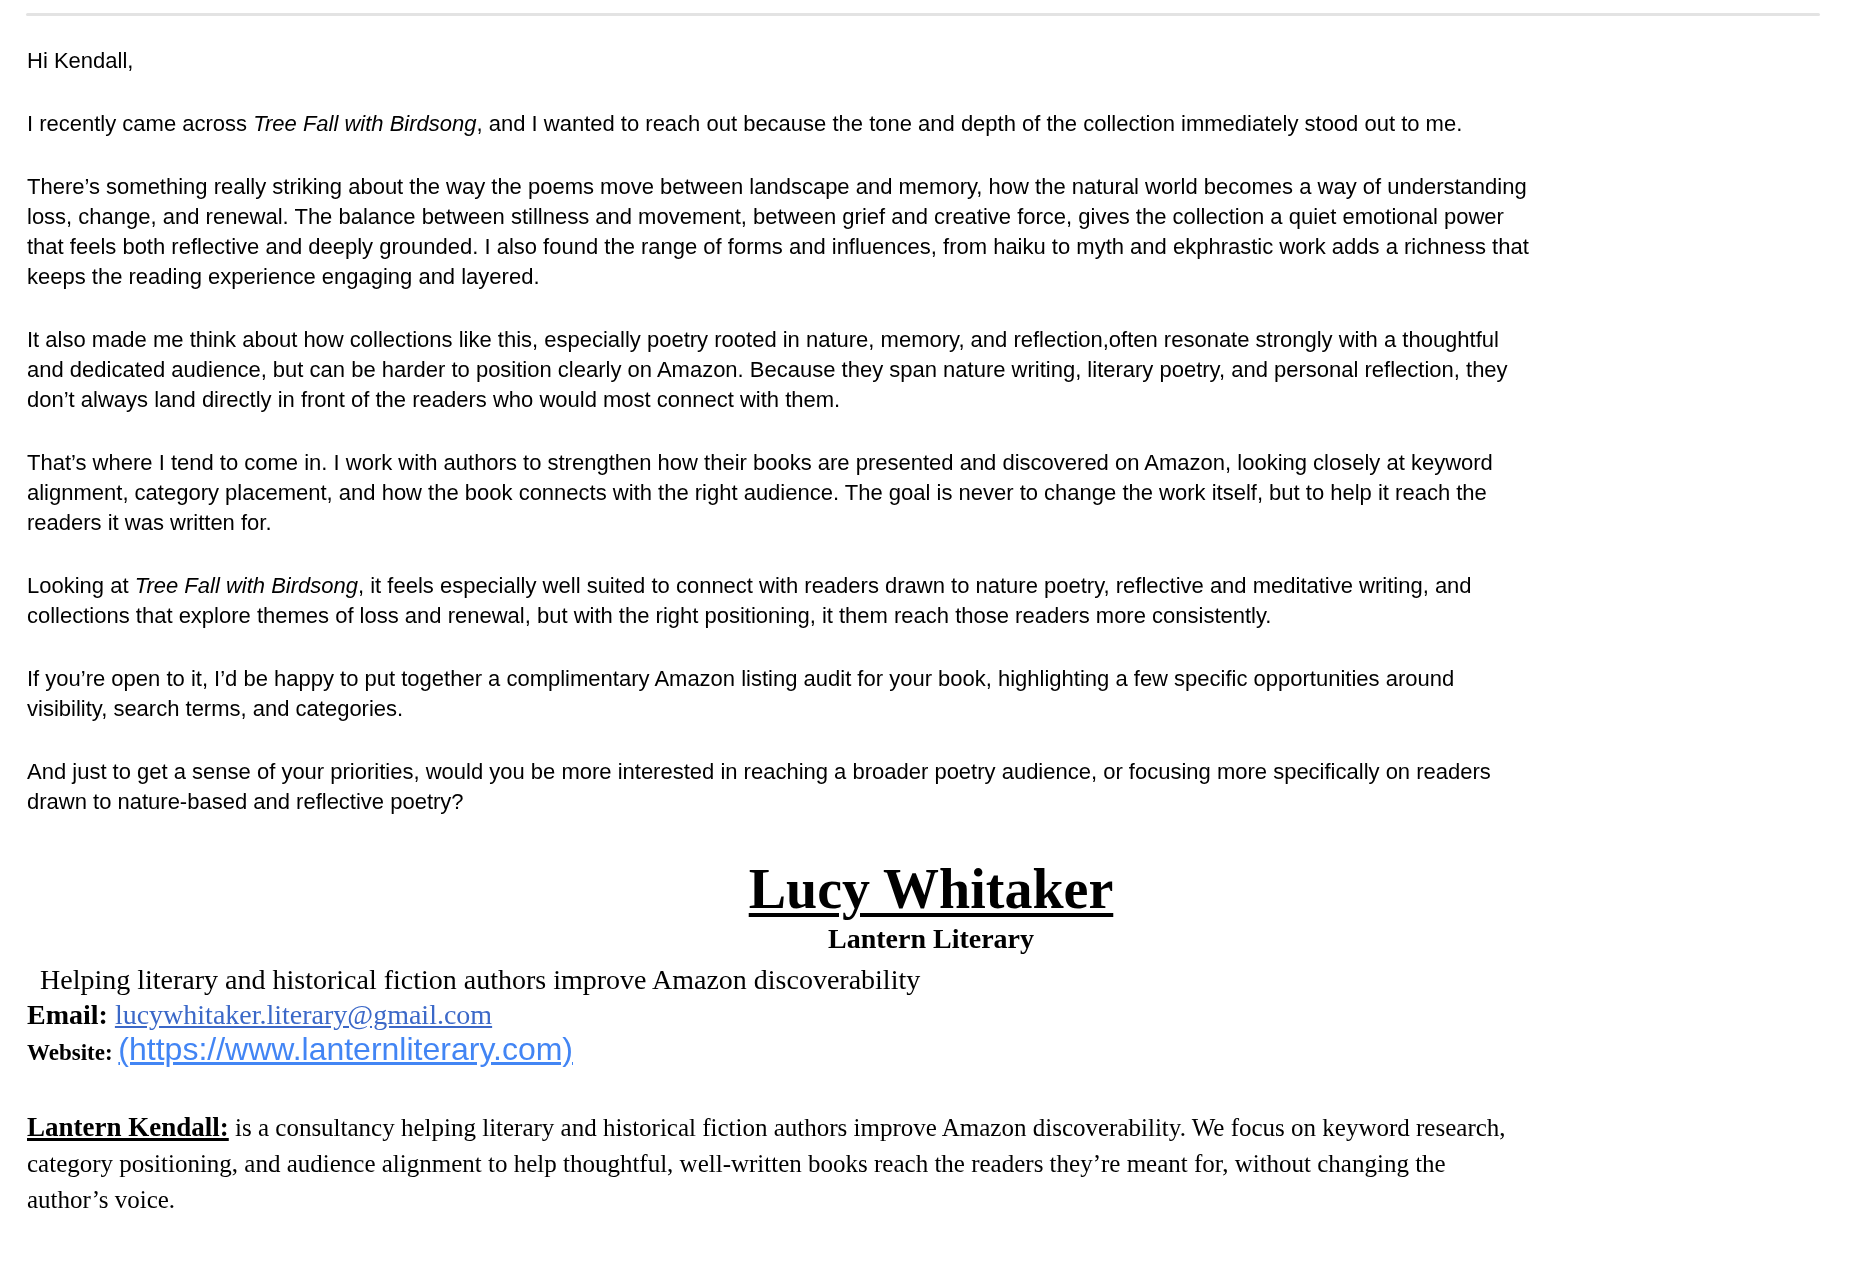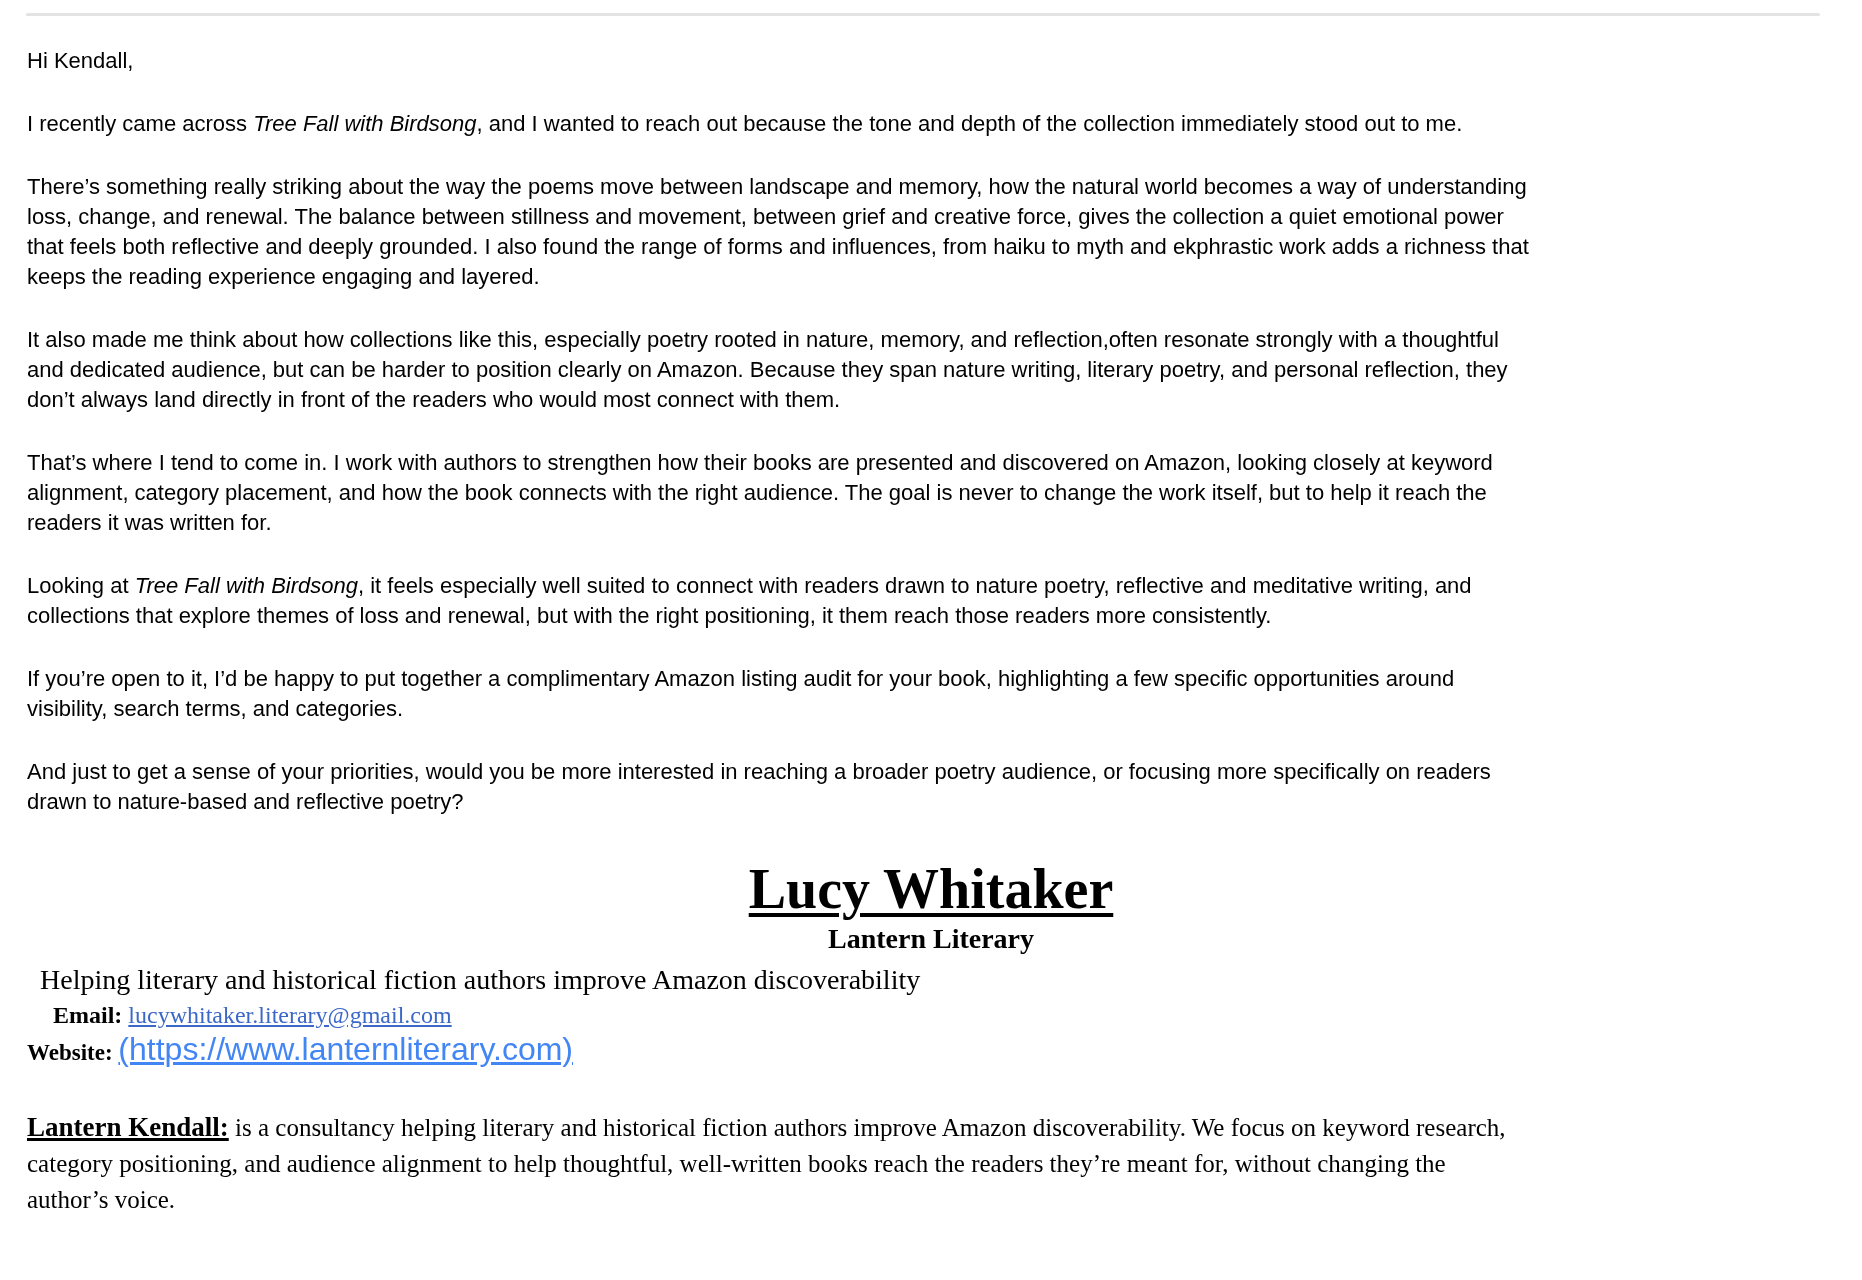--- a/index.html
+++ b/index.html
@@ -50,21 +50,21 @@
   .sig-left {
     margin-left: 27px;
     font-family: "Liberation Serif", serif;
   }
   .sig-tagline {
     margin-top: 4px;
     padding-left: 13px;
     font-size: 28px;
     line-height: 34px;
   }
-  .sig-line-email { font-size: 24px; line-height: 36px; margin-left: 26px; }
+  .sig-line-email { font-size: 28px; line-height: 36px; }
   .sig-line-website { font-size: 23px; line-height: 32px; }
   .sig-label { font-weight: bold; }
   a.sig-link { text-decoration: underline; cursor: pointer; }
   .link-email { font-family: "Liberation Serif", serif; }
   .link-website { font-family: "Liberation Sans", sans-serif; font-size: 32px; }
 
   .about {
     margin: 40px 0 0 27px;
     width: 1485px;
     font-family: "Liberation Serif", serif;

